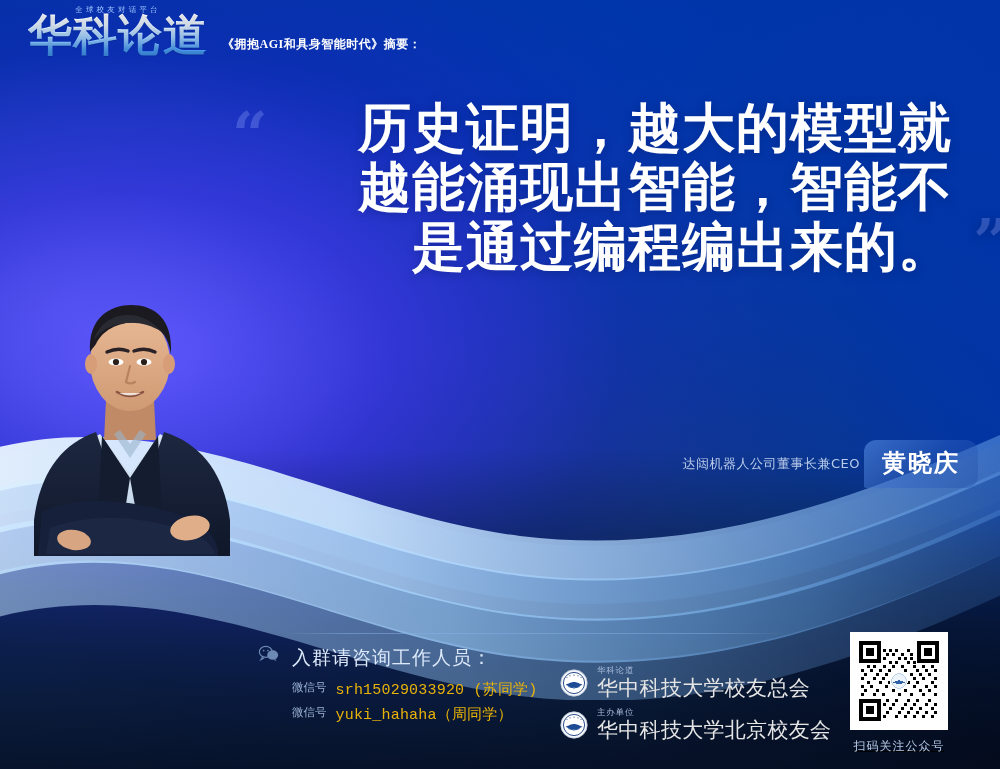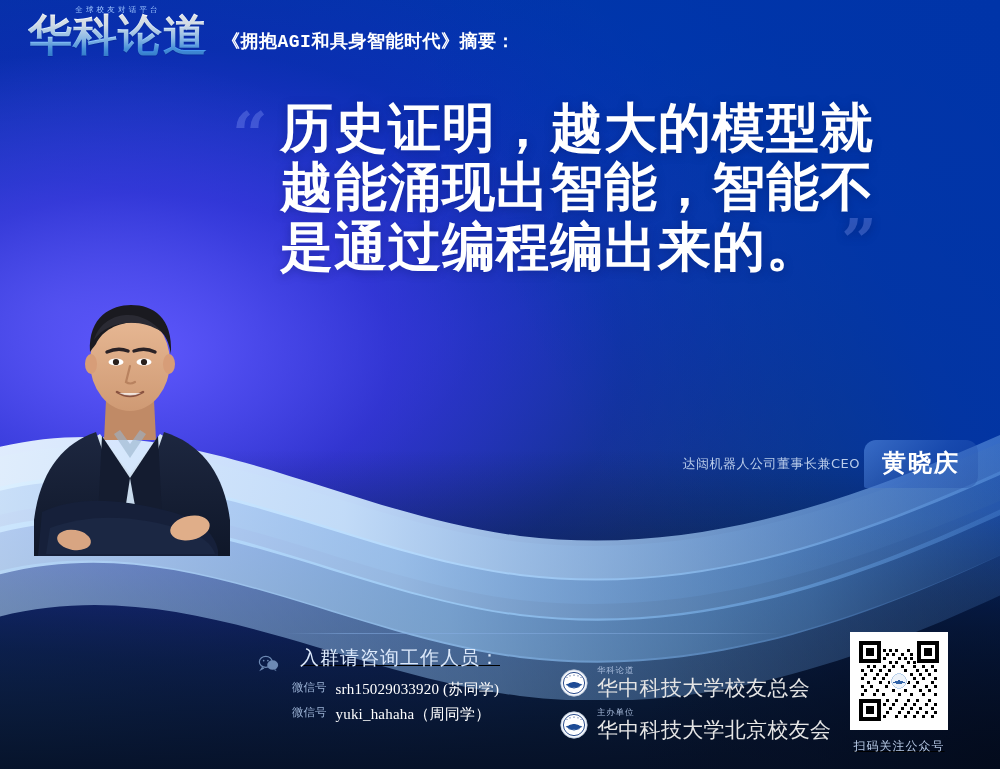--- a/index.html
+++ b/index.html
@@ -61,43 +61,43 @@
   .logo-main {
     font-size:44px; font-weight:bold; letter-spacing:1px;
     line-height:1;
     background:linear-gradient(180deg,#ffffff 0%,#e8f4ff 28%,#9fd0ff 55%,#4d9ef0 78%,#2f7fd8 100%);
     -webkit-background-clip:text; background-clip:text;
     -webkit-text-fill-color:transparent; color:transparent;
     font-family:Liberation Serif, serif;
     text-shadow:0 1px 0 rgba(0,0,0,0.10);
   }
   .header-sub {
-    font-size:18px; color:#ffffff; font-weight:bold;
+    font-size:12px; color:#ffffff; font-weight:bold;
     padding-bottom:5px; letter-spacing:0.5px;
-    font-family:Liberation Mono, monospace;
+    font-family:Liberation Serif, serif;
   }
 
   
   .portrait {
     position:absolute; left:22px; top:288px;
     width:216px; height:268px;
   }
   .portrait svg { display:block; }
 
   
   .quote-block { position:absolute; left:232px; top:98px; width:720px; }
   .qmark {
     position:absolute;
     color:rgba(150,170,255,0.30);
     font-weight:bold; line-height:1;
     font-family:"DejaVu Serif","Liberation Serif",serif;
   }
   .qmark-open { left:0px; top:6px; font-size:62px; }
   .qmark-close { font-size:62px; }
-  .quote-lines { margin-left:48px; }
+  .quote-lines { margin-left:48px;text-align:right; }
   .qline {
     font-size:53px; font-weight:bold; color:#ffffff;
     line-height:1.12; letter-spacing:1px; white-space:nowrap;
     font-family:"DejaVu Sans","Liberation Sans",sans-serif;
     text-shadow:0 2px 10px rgba(0,20,90,0.35);
   }
   .qline-3 { position:relative; display:inline-block; }
   .qline-3 .qmark-close { right:-58px; top:-6px; position:absolute; }
 
   
@@ -117,34 +117,34 @@
     letter-spacing:2px;
     font-family:"DejaVu Sans","Liberation Sans",sans-serif;
   }
 
   
   .divider {
     position:absolute; left:285px; top:633px; width:500px; height:1px;
     background:linear-gradient(to right, rgba(120,165,225,0.0) 0%, rgba(135,175,230,0.50) 12%, rgba(135,175,230,0.45) 85%, rgba(135,175,230,0.0) 100%);
   }
   .footer { position:absolute; left:258px; top:645px; width:560px; }
-  .footer-head { display:flex; align-items:flex-end; gap:20px; margin-bottom:9px;text-decoration:underline; }
+  .footer-head { display:flex; align-items:flex-start; gap:12px; margin-bottom:9px; }
   .wechat-icon { width:22px; height:16px; opacity:0.85; }
   .footer-title {
     font-size:19px; color:#dce9fb; letter-spacing:1px;
     font-family:"DejaVu Sans","Liberation Sans",sans-serif;
   }
   .wx-row { display:flex; align-items:flex-start; gap:9px; margin:6px 0 0 34px; }
   .wx-label {
     font-size:11.5px; color:#9db4d6;
     font-family:"DejaVu Sans","Liberation Sans",sans-serif;
   }
   .wx-value {
-    font-size:15px; color:#ffffff; letter-spacing:0.2px;
-    font-family:Liberation Serif, serif;
+    font-size:15px; color:#eab308; letter-spacing:0.2px;
+    font-family:Liberation Mono, monospace;
   }
 
   
   .orgs { position:absolute; left:560px; top:666px; }
   .org-row { display:flex; align-items:center; gap:9px; margin-bottom:9px; }
   .org-seal { width:28px; height:28px; flex:none; }
   .org-text { line-height:1.12; }
   .org-kind {
     font-size:8.5px; color:#a8bcdb; letter-spacing:0.8px; display:block;
     font-family:"DejaVu Sans","Liberation Sans",sans-serif;

